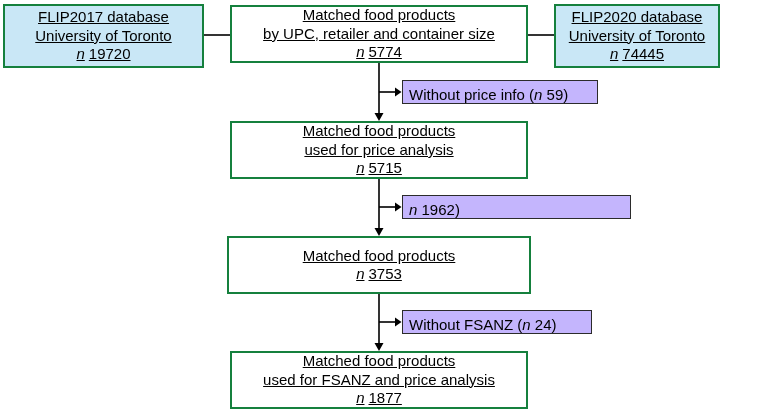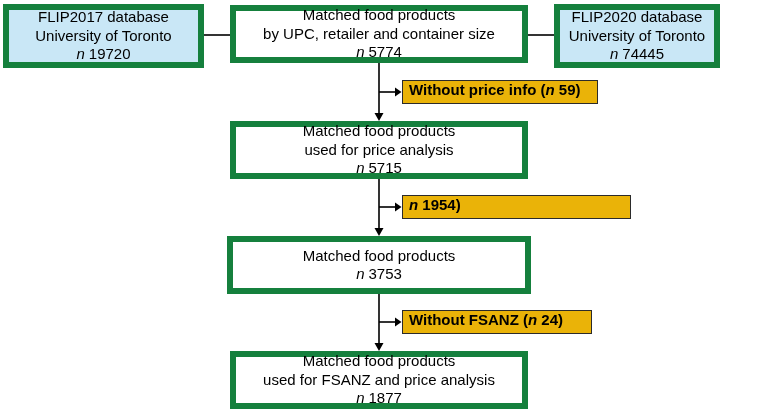--- a/index.html
+++ b/index.html
@@ -9,43 +9,43 @@
     height: 412px;
     background: #ffffff;
     font-family: "Liberation Sans", sans-serif;
     color: #000000;
     overflow: hidden;
   }
   .box {
     position: absolute;
     box-sizing: border-box;
     background: #ffffff;
-    border: 6px solid #15803d;
+    border: 2px solid #15803d;
     display: flex;
     flex-direction: column;
     justify-content: center;
     align-items: center;
     text-align: center;
     font-size: 15px;
     line-height: 18.5px;
+    text-decoration: underline;
   }
   .box .line { display: block; white-space: nowrap; }
   .src { background: #c9e7f6; }
   .nline i { font-style: italic; margin-right: 4px; }
   .exc {
     position: absolute;
     box-sizing: border-box;
-    background: #eab308;
+    background: #c4b5fd;
     border: 1.5px solid #2b2b2b;
     display: flex;
-    align-items: flex-start;
+    align-items: flex-end;
     padding-left: 6px;
     font-size: 15px;
     white-space: pre;
-    font-weight: bold;
   }
   .exc i { font-style: italic; }
   #src-left  { left: 3px;   top: 4px;   width: 201px; height: 64px; }
   #src-right { left: 554px; top: 4px;   width: 166px; height: 64px; }
   #step-1 { left: 230px; top: 5px;   width: 298px; height: 58px; }
   #step-2 { left: 230px; top: 121px; width: 298px; height: 58px; }
   #step-3 { left: 227px; top: 236px; width: 304px; height: 58px; }
   #step-4 { left: 230px; top: 351px; width: 298px; height: 58px; }
   #exc-1 { left: 402px; top: 80px;  width: 196px; height: 24px; }
   #exc-2 { left: 402px; top: 195px; width: 229px; height: 24px; }
@@ -105,21 +105,21 @@
     <span>Without price info (</span><i>n</i><span> 59)</span>
   </div>
 
   <div id="step-2" class="box">
     <span class="line">Matched food products</span>
     <span class="line">used for price analysis</span>
     <span class="line nline"><i>n</i><span>5715</span></span>
   </div>
 
   <div id="exc-2" class="exc">
-    <i>n</i><span> 1954)</span>
+    <i>n</i><span> 1962)</span>
   </div>
 
   <div id="step-3" class="box">
     <span class="line">Matched food products</span>
     <span class="line nline"><i>n</i><span>3753</span></span>
   </div>
 
   <div id="exc-3" class="exc">
     <span>Without FSANZ (</span><i>n</i><span> 24)</span>
   </div>

